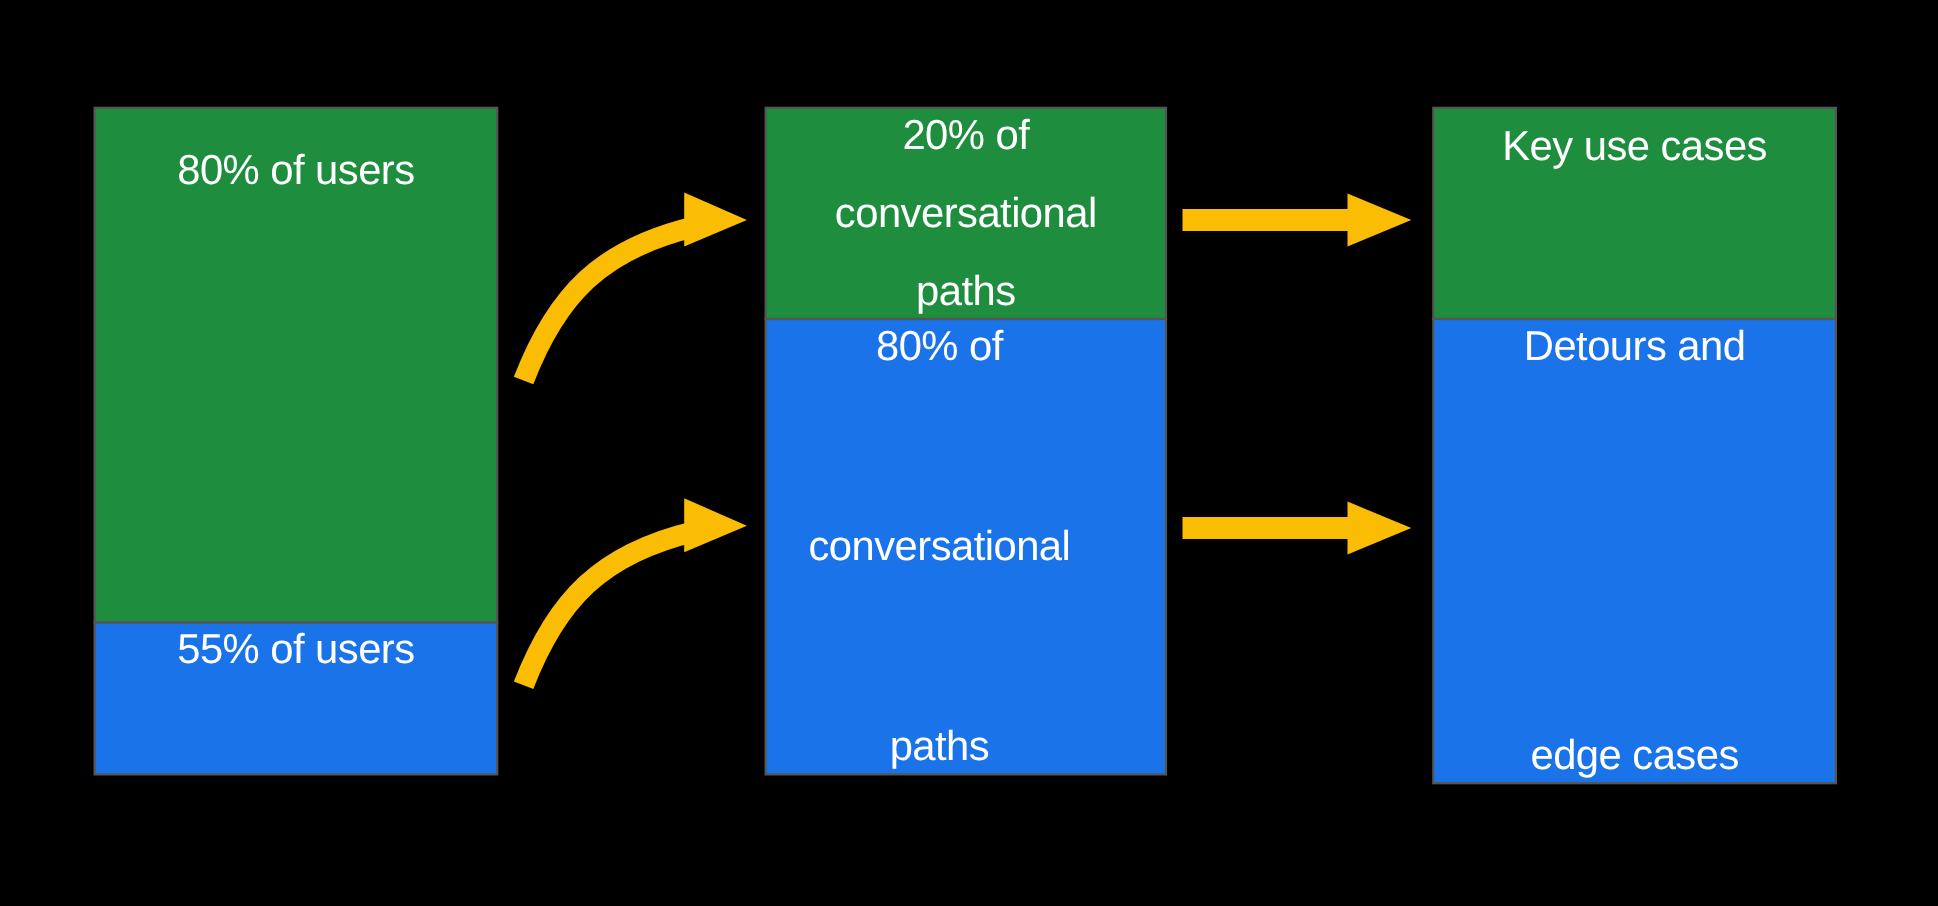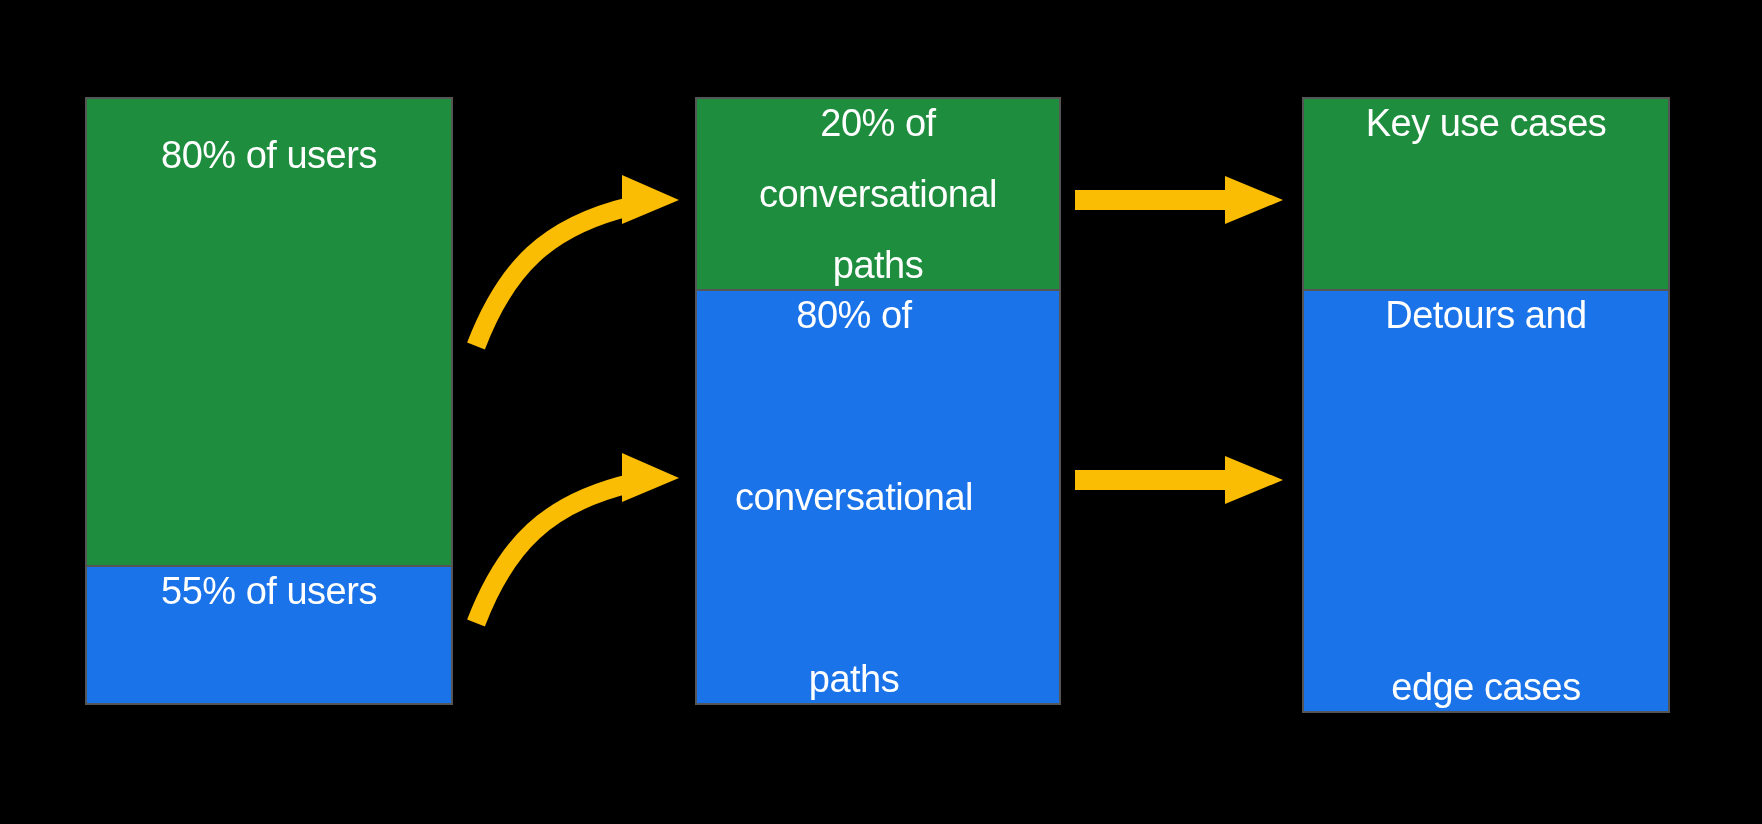--- a/index.html
+++ b/index.html
@@ -81,21 +81,21 @@
     <span>conversational</span>
     <span>paths</span>
   </div>
 
   <div class="label" style="left:664px; top:290px; width:380px; height:414px;">
     <span>80% of</span>
     <span>conversational</span>
     <span>paths</span>
   </div>
 
-  <div class="label" style="left:1303px; top:98px; width:366px; height:192px;">
+  <div class="label" style="left:1303px; top:108px; width:366px; height:192px;">
     <span>Key use cases</span>
   </div>
 
   <div class="label" style="left:1303px; top:290px; width:366px; height:422px;">
     <span>Detours and</span>
     <span>edge cases</span>
   </div>
 
 </div>
 

